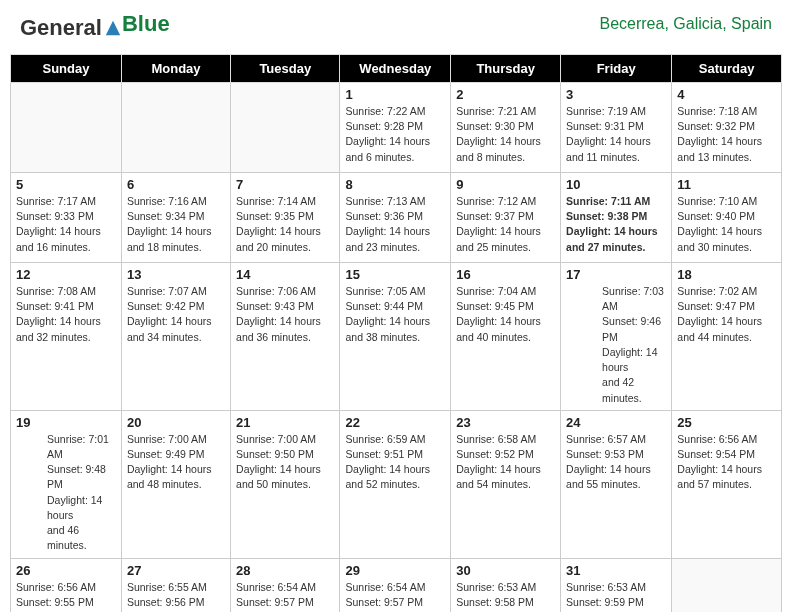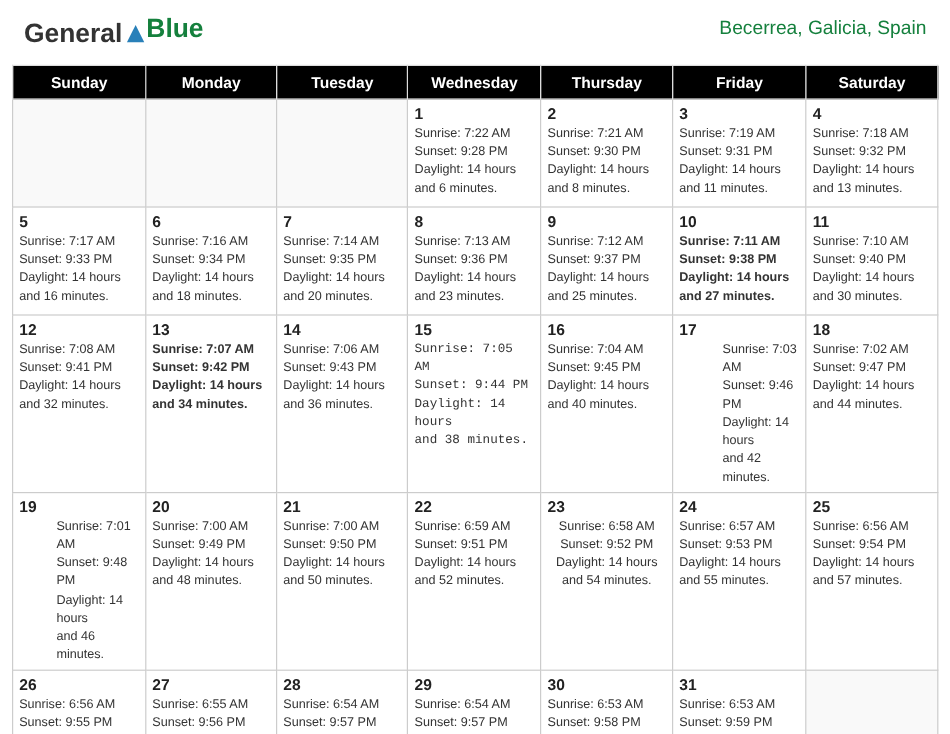--- a/index.html
+++ b/index.html
@@ -208,35 +208,35 @@
       <tr>
         <td>
           <div class="day-number">12</div>
           <div class="day-info" style="white-space: pre-line;">Sunrise: 7:08 AM
 Sunset: 9:41 PM
 Daylight: 14 hours
 and 32 minutes.</div>
         </td>
         <td>
           <div class="day-number">13</div>
-          <div class="day-info" style="white-space: pre-line; font-weight: bold;">Sunrise: 7:07 AM
+          <div class="day-info" style="white-space: pre-line;">Sunrise: 7:07 AM
 Sunset: 9:42 PM
 Daylight: 14 hours
 and 34 minutes.</div>
         </td>
         <td>
           <div class="day-number">14</div>
           <div class="day-info" style="white-space: pre-line;">Sunrise: 7:06 AM
 Sunset: 9:43 PM
 Daylight: 14 hours
 and 36 minutes.</div>
         </td>
         <td>
           <div class="day-number">15</div>
-          <div class="day-info" style="white-space: pre-line; font-family: Liberation Mono, monospace;">Sunrise: 7:05 AM
+          <div class="day-info" style="white-space: pre-line;">Sunrise: 7:05 AM
 Sunset: 9:44 PM
 Daylight: 14 hours
 and 38 minutes.</div>
         </td>
         <td>
           <div class="day-number">16</div>
           <div class="day-info" style="white-space: pre-line;">Sunrise: 7:04 AM
 Sunset: 9:45 PM
 Daylight: 14 hours
 and 40 minutes.</div>
@@ -280,21 +280,21 @@
         </td>
         <td>
           <div class="day-number">22</div>
           <div class="day-info" style="white-space: pre-line;">Sunrise: 6:59 AM
 Sunset: 9:51 PM
 Daylight: 14 hours
 and 52 minutes.</div>
         </td>
         <td>
           <div class="day-number">23</div>
-          <div class="day-info" style="white-space: pre-line; text-align: center;">Sunrise: 6:58 AM
+          <div class="day-info" style="white-space: pre-line;">Sunrise: 6:58 AM
 Sunset: 9:52 PM
 Daylight: 14 hours
 and 54 minutes.</div>
         </td>
         <td>
           <div class="day-number">24</div>
           <div class="day-info" style="white-space: pre-line;">Sunrise: 6:57 AM
 Sunset: 9:53 PM
 Daylight: 14 hours
 and 55 minutes.</div>

